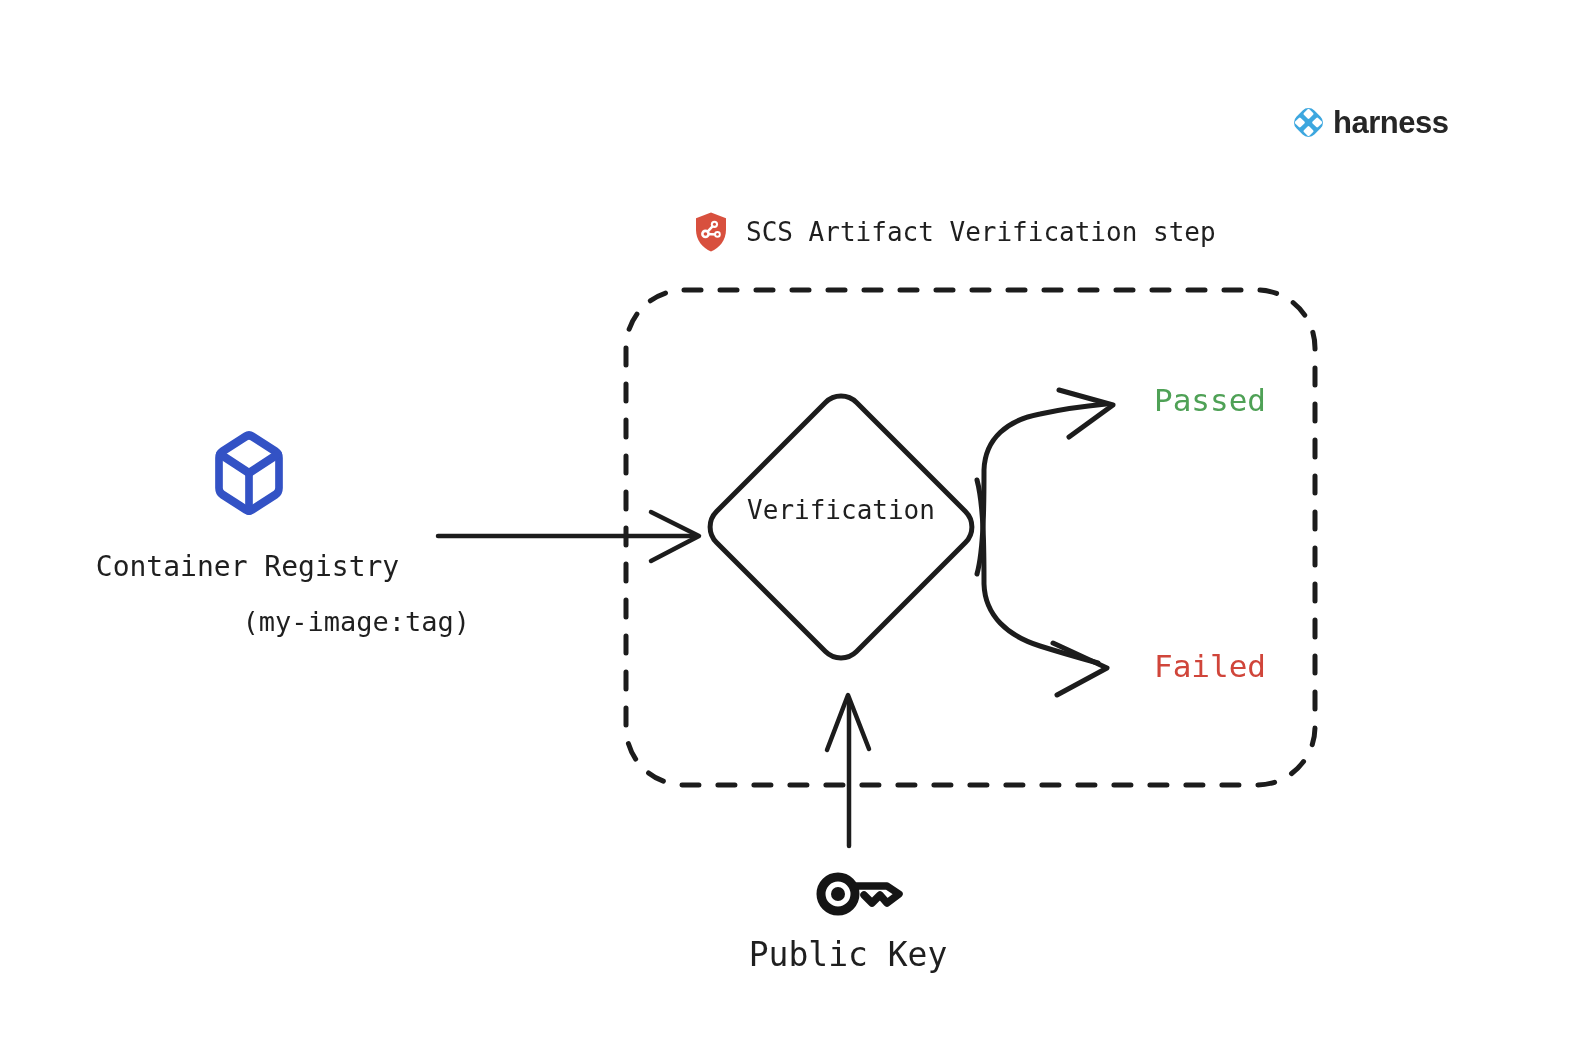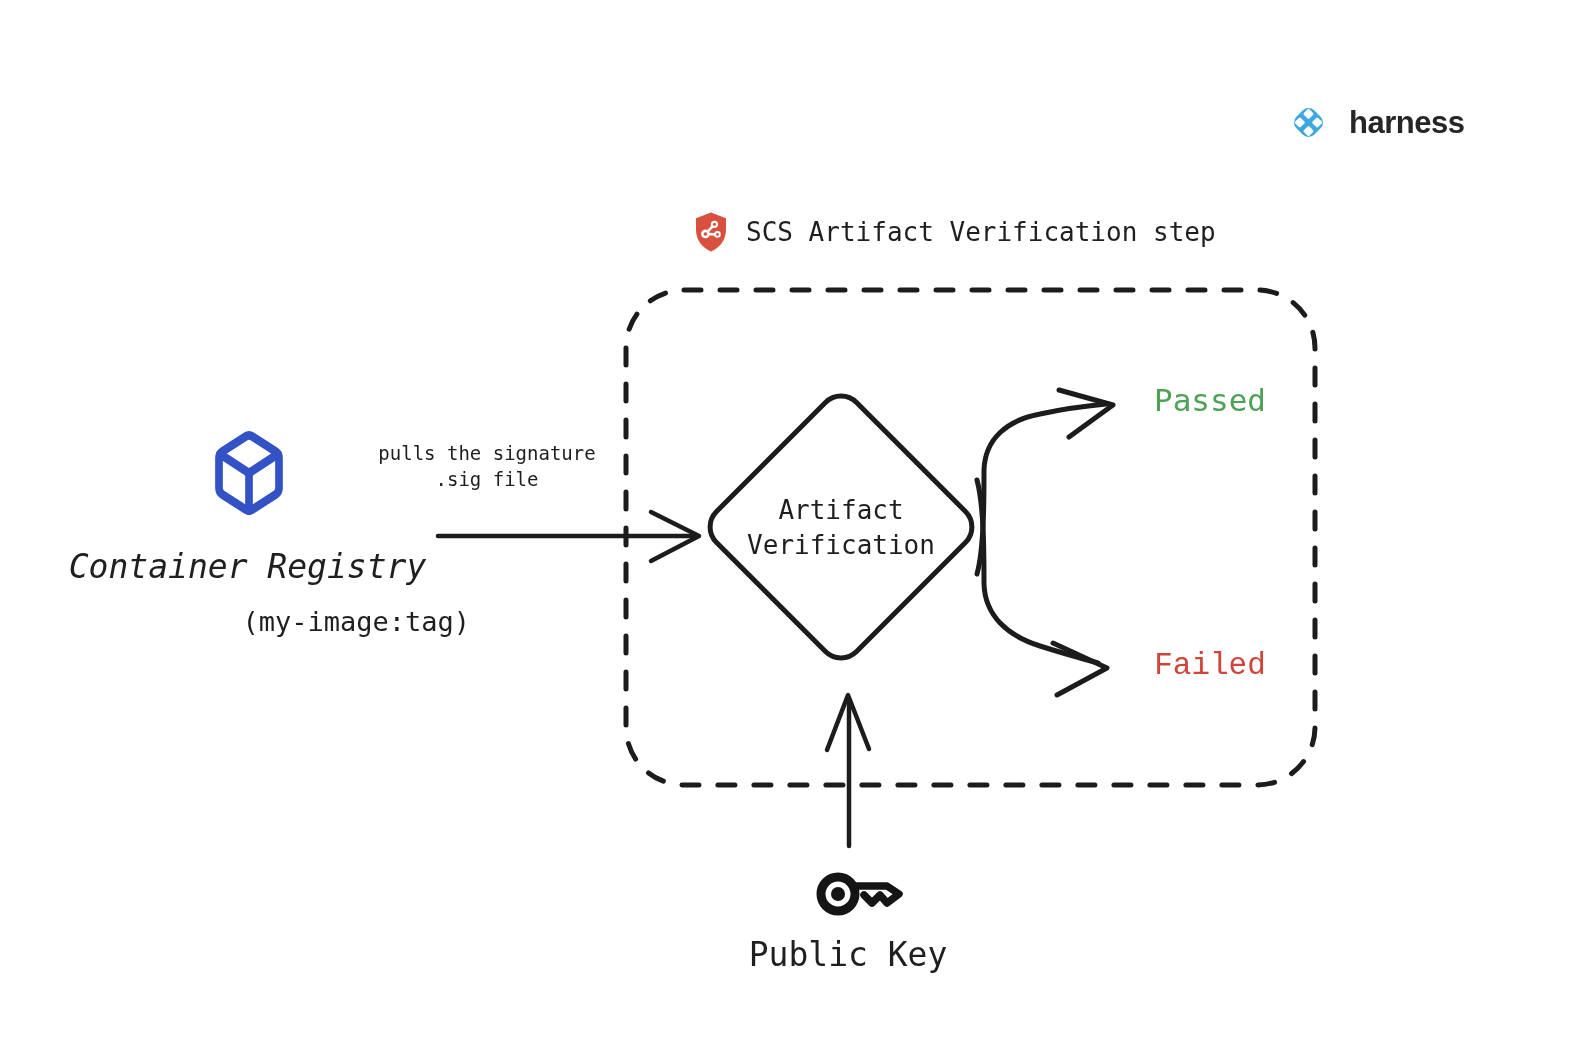--- a/index.html
+++ b/index.html
@@ -9,42 +9,42 @@
     height: 1062px;
     background: #ffffff;
     overflow: hidden;
     font-family: "DejaVu Sans Mono", monospace;
     color: #1f1f1f;
   }
   .abs { position: absolute; }
   svg { display: block; }
 
   
-  .brand { left: 1288px; top: 102px; display: flex; align-items: flex-end; gap: 20px; }
+  .brand { left: 1288px; top: 102px; display: flex; align-items: flex-end; gap: 4px; }
   .brand-text {
     font-family: "Liberation Sans", sans-serif;
     font-weight: 700;
     font-size: 31px;
     letter-spacing: -0.5px;
     line-height: 41px;
   }
 
   
   .step-header { left: 693px; top: 209px; display: flex; align-items: flex-start; gap: 17px; }
   .step-title { font-size: 26px; line-height: 46px; white-space: nowrap; }
 
   
   .txt { text-align: center; }
-  .registry-label   { left: 25px;  top: 548px; width: 445px; font-size: 33px; line-height: 38px; font-style: italic; }
+  .registry-label   { left: 25px;  top: 548px; width: 445px; font-size: 28px; line-height: 38px; }
   .registry-sub     { left: 25px;  top: 606px; width: 445px; font-size: 27px; line-height: 32px; text-align: right; }
   .pull-label       { left: 373px; top: 440px; width: 228px; font-size: 19px;  line-height: 26px; }
   .diamond-label    { left: 691px; top: 493px; width: 300px; font-size: 26px; line-height: 35px; }
   .diamond-label span { display: block; }
   .passed-label     { left: 1140px; top: 384px; width: 140px; font-size: 31px; line-height: 32px; text-align: center; }
-  .failed-label     { left: 1140px; top: 650px; width: 140px; font-size: 31px; line-height: 32px; font-family: Liberation Mono, monospace; }
+  .failed-label     { left: 1140px; top: 650px; width: 140px; font-size: 31px; line-height: 32px; }
   .publickey-label  { left: 698px;  top: 936px; width: 300px; font-size: 33px; line-height: 38px; }
 
   .icon-cube { left: 209px; top: 428px; }
   .icon-key  { left: 802px; top: 856px; }
 </style>
 </head>
 <body>
 
 <div class="canvas">
 
@@ -112,27 +112,22 @@
   </div>
 
   <svg class="abs icon-cube" width="80" height="90" viewBox="0 0 24 24" preserveAspectRatio="none" fill="none" stroke-width="2.3" stroke-linecap="round" stroke-linejoin="round" stroke="#3352C5">
     <path d="M21 16V8a2 2 0 0 0-1-1.73l-7-4a2 2 0 0 0-2 0l-7 4A2 2 0 0 0 3 8v8a2 2 0 0 0 1 1.73l7 4a2 2 0 0 0 2 0l7-4A2 2 0 0 0 21 16z"></path>
     <path d="M3.27 6.96 L12 12.01 L20.73 6.96"></path>
     <path d="M12 22.08 L12 12"></path>
   </svg>
   <div class="abs txt registry-label">Container Registry</div>
   <div class="abs txt registry-sub">(my-image:tag)</div>
 
-  <div class="abs txt pull-label">
-    <span>pulls the signature</span><br>
-    <span>.sig file</span>
-  </div>
 
   <div class="abs txt diamond-label">
-    <span>Artifact</span>
     <span>Verification</span>
   </div>
 
   <div class="abs txt passed-label" style="color: rgb(79, 161, 86);">Passed</div>
   <div class="abs txt failed-label" style="color: rgb(208, 69, 58);">Failed</div>
 
   <svg class="abs icon-key" width="110" height="72" viewBox="0 0 110 72" fill="none" stroke-linecap="round" stroke-linejoin="round">
     <circle cx="36" cy="38" r="17" stroke="#151515" stroke-width="9"></circle>
     <circle cx="36" cy="38" r="7" fill="#151515"></circle>
     <path d="M53 30 L85 30 L97 38 L85 47 L78 39 L70 47 L62 39" stroke="#151515" stroke-width="7.5"></path>

